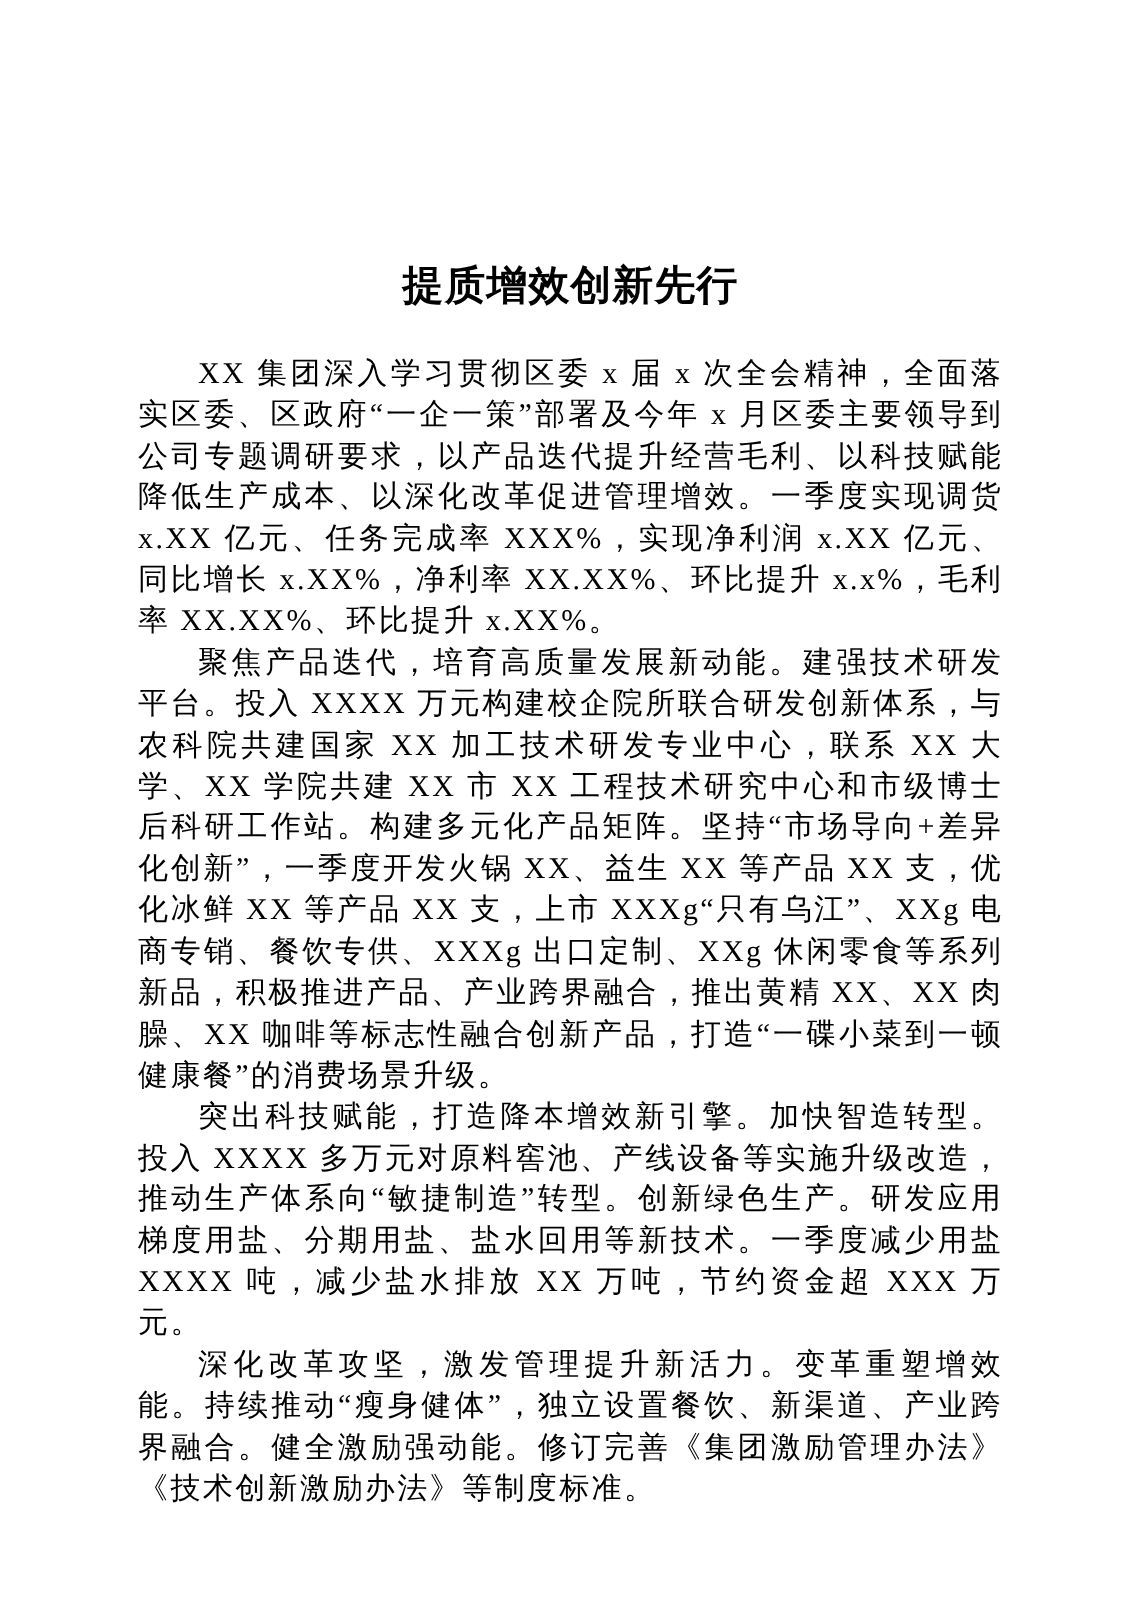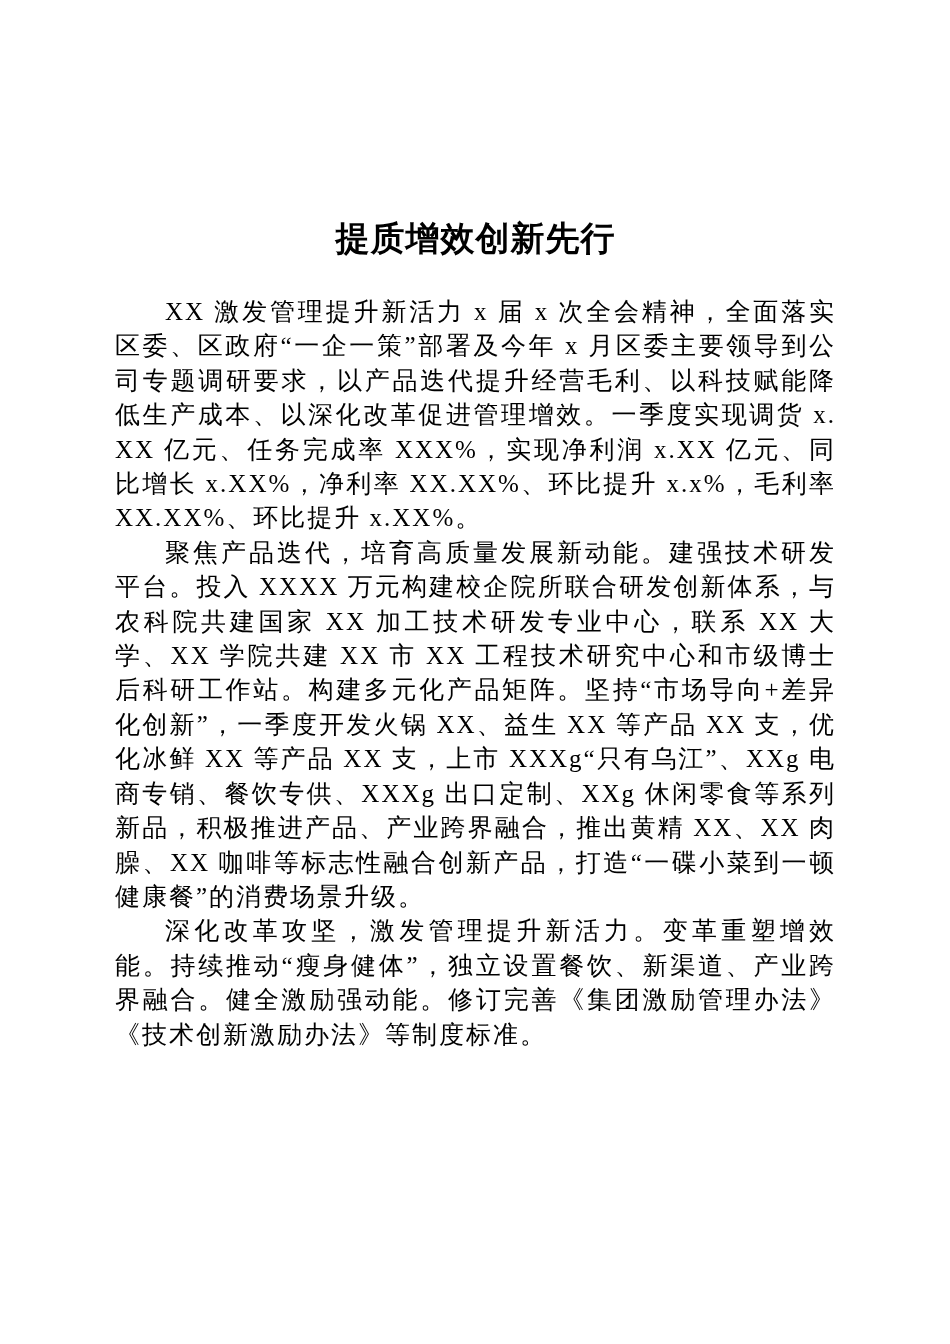--- a/index.html
+++ b/index.html
@@ -48,17 +48,18 @@
     overflow-wrap: break-word;
   }
 </style>
 </head>
 <body>
 
 <div class="page">
   <h1 class="doc-title">提质增效创新先行</h1>
 
   <div class="doc-body">
-    <p>XX 激发管理提升新活力 x 届 x 次全会精神，全面落实区委、区政府“一企一策”部署及今年 x 月区委主要领导到公司专题调研要求，以产品迭代提升经营毛利、以科技赋能降低生产成本、以深化改革促进管理增效。一季度实现调货 x.XX 亿元、任务完成率 XXX%，实现净利润 x.XX 亿元、同比增长 x.XX%，净利率 XX.XX%、环比提升 x.x%，毛利率 XX.XX%、环比提升 x.XX%。</p>
+    <p>XX 集团深入学习贯彻区委 x 届 x 次全会精神，全面落实区委、区政府“一企一策”部署及今年 x 月区委主要领导到公司专题调研要求，以产品迭代提升经营毛利、以科技赋能降低生产成本、以深化改革促进管理增效。一季度实现调货 x.XX 亿元、任务完成率 XXX%，实现净利润 x.XX 亿元、同比增长 x.XX%，净利率 XX.XX%、环比提升 x.x%，毛利率 XX.XX%、环比提升 x.XX%。</p>
     <p>聚焦产品迭代，培育高质量发展新动能。建强技术研发平台。投入 XXXX 万元构建校企院所联合研发创新体系，与农科院共建国家 XX 加工技术研发专业中心，联系 XX 大学、XX 学院共建 XX 市 XX 工程技术研究中心和市级博士后科研工作站。构建多元化产品矩阵。坚持“市场导向+差异化创新”，一季度开发火锅 XX、益生 XX 等产品 XX 支，优化冰鲜 XX 等产品 XX 支，上市 XXXg“只有乌江”、XXg 电商专销、餐饮专供、XXXg 出口定制、XXg 休闲零食等系列新品，积极推进产品、产业跨界融合，推出黄精 XX、XX 肉臊、XX 咖啡等标志性融合创新产品，打造“一碟小菜到一顿健康餐”的消费场景升级。</p>
+    <p>突出科技赋能，打造降本增效新引擎。加快智造转型。投入 XXXX 多万元对原料窖池、产线设备等实施升级改造，推动生产体系向“敏捷制造”转型。创新绿色生产。研发应用梯度用盐、分期用盐、盐水回用等新技术。一季度减少用盐 XXXX 吨，减少盐水排放 XX 万吨，节约资金超 XXX 万元。</p>
     <p>深化改革攻坚，激发管理提升新活力。变革重塑增效能。持续推动“瘦身健体”，独立设置餐饮、新渠道、产业跨界融合。健全激励强动能。修订完善《集团激励管理办法》《技术创新激励办法》等制度标准。</p>
   </div>
 </div>
 
 </body></html>

